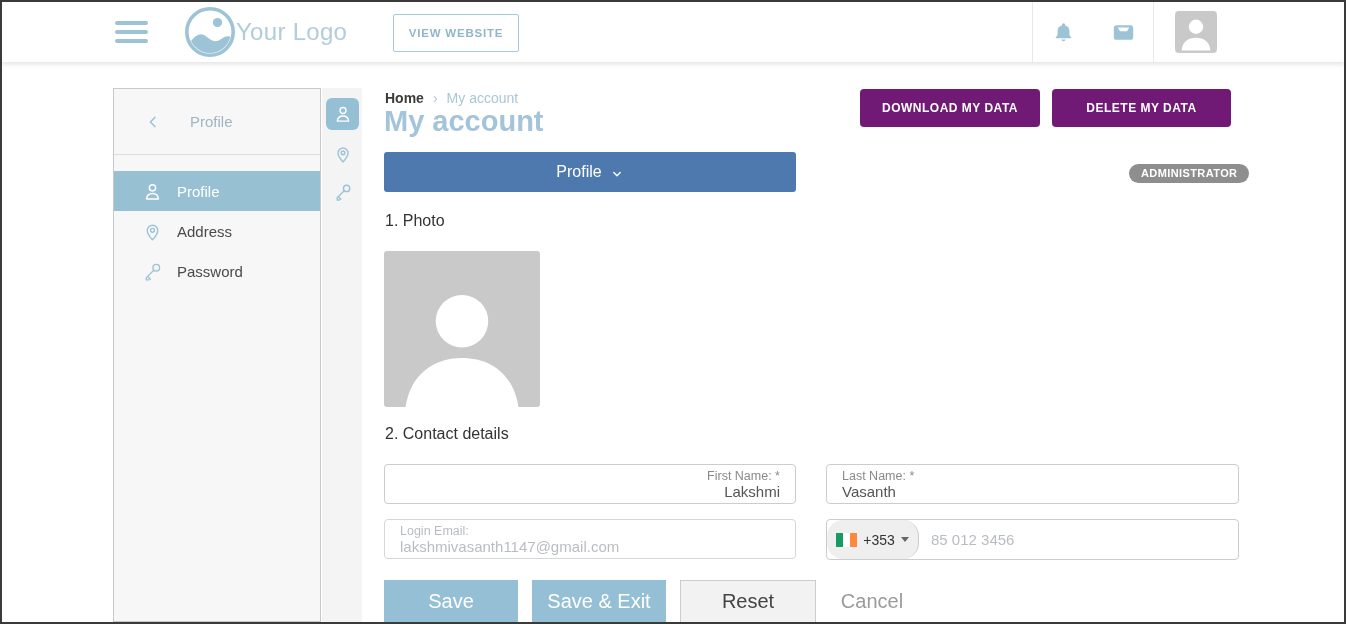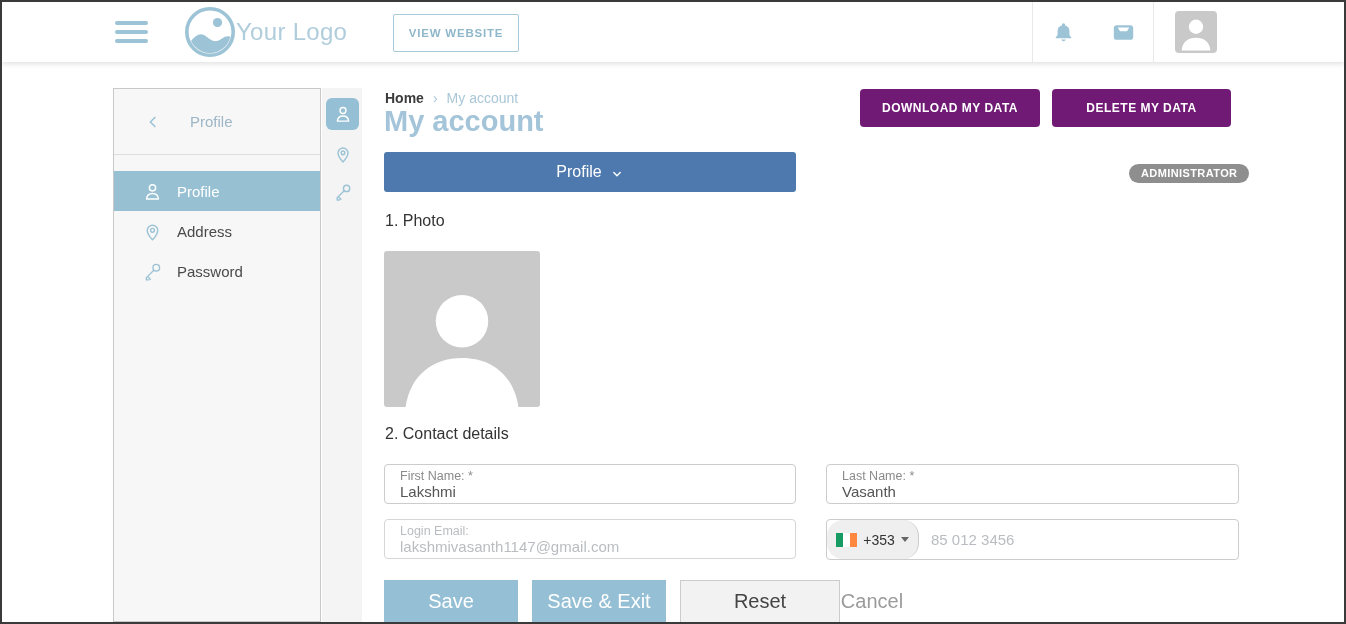--- a/index.html
+++ b/index.html
@@ -68,42 +68,42 @@
   .photo-ph{ position:absolute; left:382px; top:249px; width:156px; height:156px;
     background:#c9c9c9; border-radius:3px; overflow:hidden; cursor:pointer; }
   .photo-ph svg{ position:absolute; left:8px; bottom:-4px; width:140px; height:140px; }
   
   .field{ position:absolute; height:40px; background:#fff; border:1px solid #ccc; border-radius:4px;
     padding:4px 15px 0; cursor:text; }
   .field .flabel{ display:block; font-size:12.5px; line-height:14px; color:#8a8a8a; }
   .field .fvalue{ display:block; font-size:15px; line-height:18px; color:#555; }
   .field.disabled{ border-color:#d6d6d6; cursor:default; }
   .field.disabled .flabel, .field.disabled .fvalue{ color:#b9bdc1; }
-  .f-first{ left:382px; top:462px; width:412px; }
+  .f-first{ left:382px; top:462px; width:412px;text-align:right; }
   .f-last{ left:824px; top:462px; width:413px; }
   .f-email{ left:382px; top:517px; width:412px; }
   .phone-field{ position:absolute; left:824px; top:517px; width:413px; height:41px;
     border:1px solid #ccc; border-radius:4px; background:#fff; display:flex; overflow:hidden; }
   .phone-prefix{ width:92px; background:#efefef; border-right:1px solid #ccc; display:flex;
     align-items:center; justify-content:center; gap:6px; cursor:pointer; flex:0 0 auto;border-radius:16px; }
   .flag{ display:flex; width:21px; height:14px; }
   .flag i{ flex:1; }
   .flag .g{ background:#169b62; } .flag .w{ background:#fff; } .flag .o{ background:#ff883e; }
   .dial{ font-size:14px; color:#333; }
   .caret{ width:0; height:0; border-left:4px solid transparent; border-right:4px solid transparent;
     border-top:5px solid #666; }
   .phone-input{ flex:1; border:none; outline:none; background:transparent; padding:0 12px;
     font-size:15px; color:#555; font-family:"Liberation Sans", sans-serif; }
   .phone-input::placeholder{ color:#b9bdc1; }
   
   .act{ position:absolute; top:578px; height:43px; border-radius:0; font-size:20px; cursor:pointer;
     font-family:"Liberation Sans", sans-serif; }
   .act-save{ left:382px; width:134px; background:#95bfd4; border:none; color:#fff; }
   .act-save-exit{ left:530px; width:134px; background:#95bfd4; border:none; color:#fff; }
-  .act-reset{ left:678px; width:160px; background:#f2f2f2; border:1px solid #ccc; color:#444; }
+  .act-reset{ left:678px; width:136px; background:#f2f2f2; border:1px solid #ccc; color:#444; }
   .act-cancel{ left:820px; width:100px; background:transparent; border:none; color:#9b9b9b; }
   svg{ display:block; }
 </style>
 </head>
 <body>
 
 <div class="window">
 
   <div class="header">
     <div class="hamburger">

